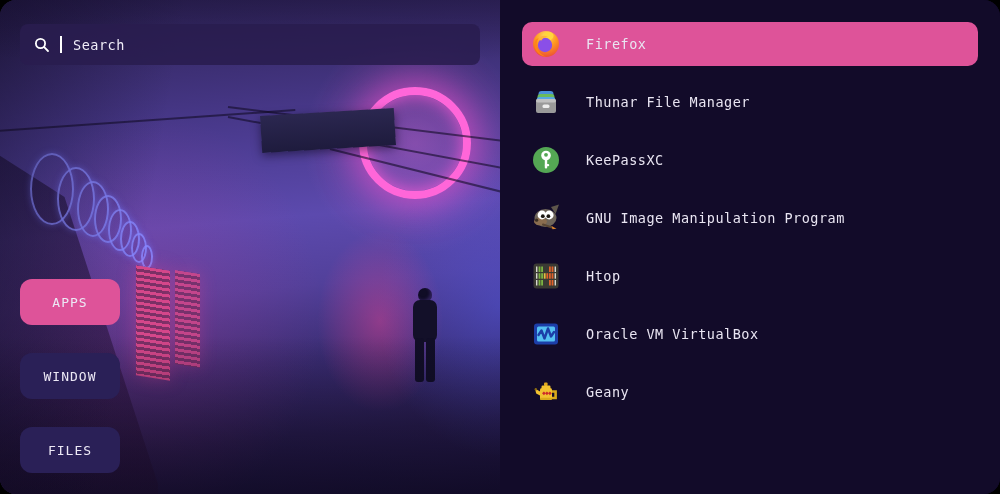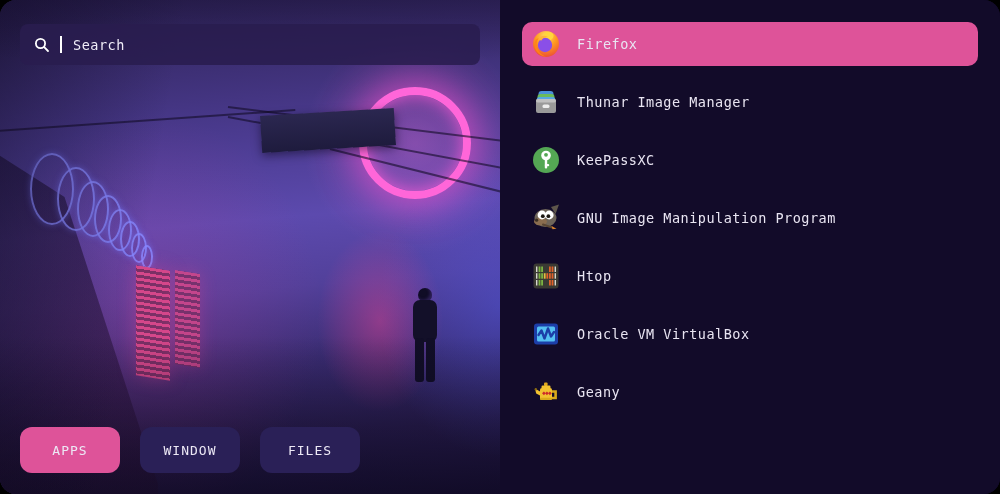--- a/index.html
+++ b/index.html
@@ -54,34 +54,34 @@
 
   
   .searchbar { position:absolute; left:20px; top:24px; width:460px; height:41px;
     background:rgba(41,28,78,.88); border-radius:8px; display:flex; align-items:center;
     padding:0 14px; z-index:5; }
   .searchbar svg { flex:0 0 auto; }
   .caret { display:inline-block; width:2px; height:17px; background:#fff; margin-left:10px; }
   .search-text { color:#f0edf8; font-size:13.5px; letter-spacing:.5px; margin-left:11px; }
 
   
-  .tabs { position:absolute; left:20px; bottom:21px; width:460px; display:flex; gap:20px; z-index:5; }
+  .tabs { position:absolute; left:20px; bottom:21px; width:460px; display:flex; gap:28px; z-index:5;flex-direction:column; }
   .tab { width:100px; height:46px; border-radius:12px; background:#2a2057;
     color:#ece8f5; font-size:13px; letter-spacing:1px; display:flex; align-items:center;
     justify-content:center; cursor:pointer; font-family:"DejaVu Sans Mono", monospace; }
   .tab.selected { background:#de5399; }
 
   
   .right { width:500px; flex:0 0 500px; background:#120b29; padding:22px; display:flex;
     flex-direction:column; gap:14px; }
   .row { height:44px; border-radius:10px; display:flex; align-items:center; padding:0 10px;
     cursor:pointer; }
   .row.selected { background:#de5399; }
   .row .appicon { width:28px; height:28px; flex:0 0 28px; }
-  .row .applabel { margin-left:17px; color:#e9e5f2; font-size:13.5px; letter-spacing:.5px; }
+  .row .applabel { margin-left:26px; color:#e9e5f2; font-size:13.5px; letter-spacing:.5px; }
 </style>
 </head>
 <body>
 
 <div class="window">
 
   <div class="left">
     <div class="art">
       <div class="wall"></div>
       <div class="neoncircle" style="left:30px;top:153px;width:44px;height:72px;"></div>
@@ -147,21 +147,21 @@
 
     <div class="row">
       <svg class="appicon" viewBox="0 0 28 28">
         <rect x="6.5" y="3" width="15" height="7" rx="3" fill="#4a90d9"></rect>
         <rect x="5.5" y="6" width="17" height="7" rx="3" fill="#6cbb58"></rect>
         <rect x="4.8" y="9" width="18.4" height="6" rx="2.5" fill="#57a7e0"></rect>
         <rect x="4" y="11" width="20" height="14" rx="2" fill="#9a9a9a"></rect>
         <rect x="4" y="11" width="20" height="3.4" rx="1.7" fill="#c0c0c0"></rect>
         <rect x="10.5" y="16.5" width="7" height="3.6" rx="1.6" fill="#ededed"></rect>
       </svg>
-      <span class="applabel">Thunar Image Manager</span>
+      <span class="applabel">Thunar File Manager</span>
     </div>
 
     <div class="row">
       <svg class="appicon" viewBox="0 0 28 28">
         <circle cx="14" cy="14" r="13" fill="#54a754"></circle>
         <circle cx="14" cy="9.5" r="4.8" fill="#ffffff"></circle>
         <circle cx="14" cy="8.8" r="1.9" fill="#54a754"></circle>
         <rect x="12.8" y="13.4" width="2.4" height="9" rx="1" fill="#ffffff"></rect>
         <rect x="12.8" y="18" width="4.4" height="2.2" rx="1" fill="#ffffff"></rect>
       </svg>

